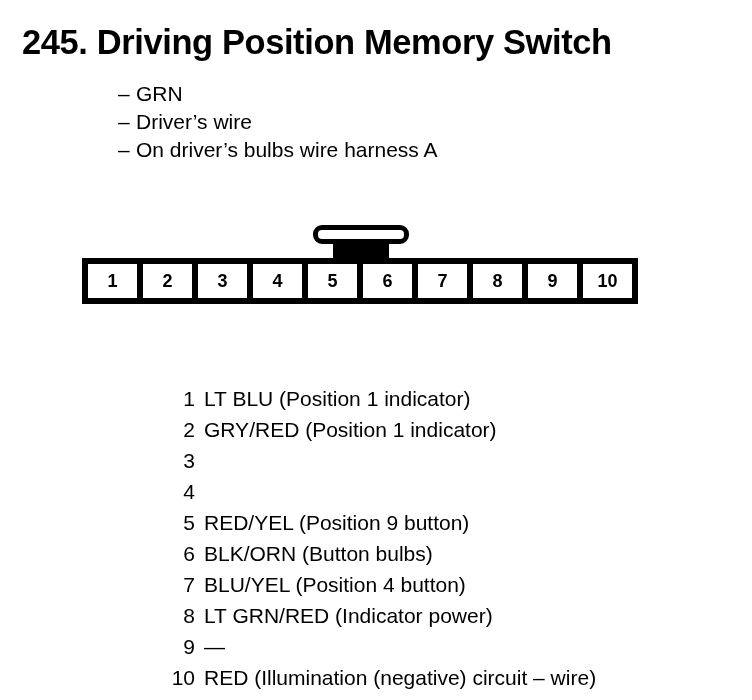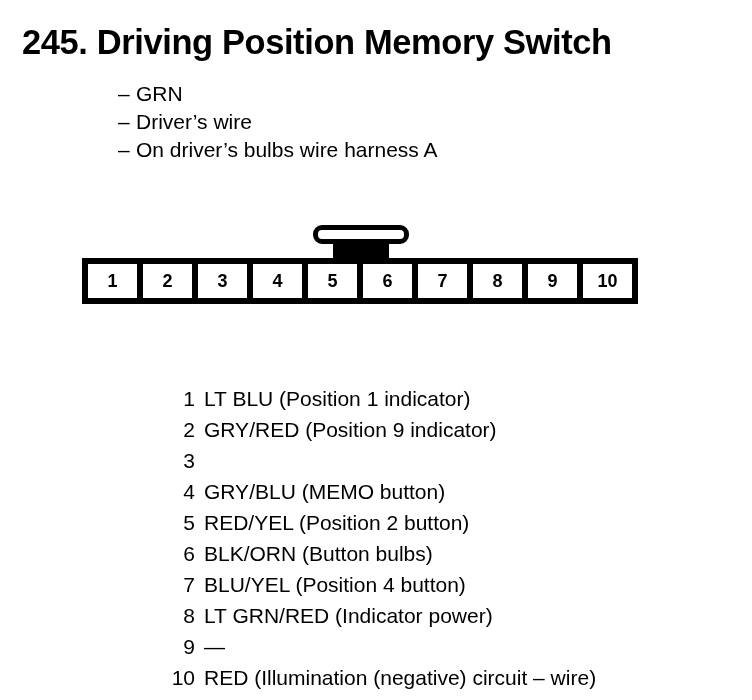--- a/index.html
+++ b/index.html
@@ -186,32 +186,31 @@
 
 </div>
 
 <div id="pin-legend">
   <div class="legend-row">
     <span class="legend-num">1</span>
     <span class="legend-desc">LT BLU (Position 1 indicator)</span>
   </div>
   <div class="legend-row">
     <span class="legend-num">2</span>
-    <span class="legend-desc">GRY/RED (Position 9 indicator)</span>
+    <span class="legend-desc">GRY/RED (Position 1 indicator)</span>
   </div>
   <div class="legend-row">
     <span class="legend-num">3</span>
   </div>
   <div class="legend-row">
     <span class="legend-num">4</span>
-    <span class="legend-desc">GRY/BLU (MEMO button)</span>
   </div>
   <div class="legend-row">
     <span class="legend-num">5</span>
-    <span class="legend-desc">RED/YEL (Position 2 button)</span>
+    <span class="legend-desc">RED/YEL (Position 9 button)</span>
   </div>
   <div class="legend-row">
     <span class="legend-num">6</span>
     <span class="legend-desc">BLK/ORN (Button bulbs)</span>
   </div>
   <div class="legend-row">
     <span class="legend-num">7</span>
     <span class="legend-desc">BLU/YEL (Position 4 button)</span>
   </div>
   <div class="legend-row">

